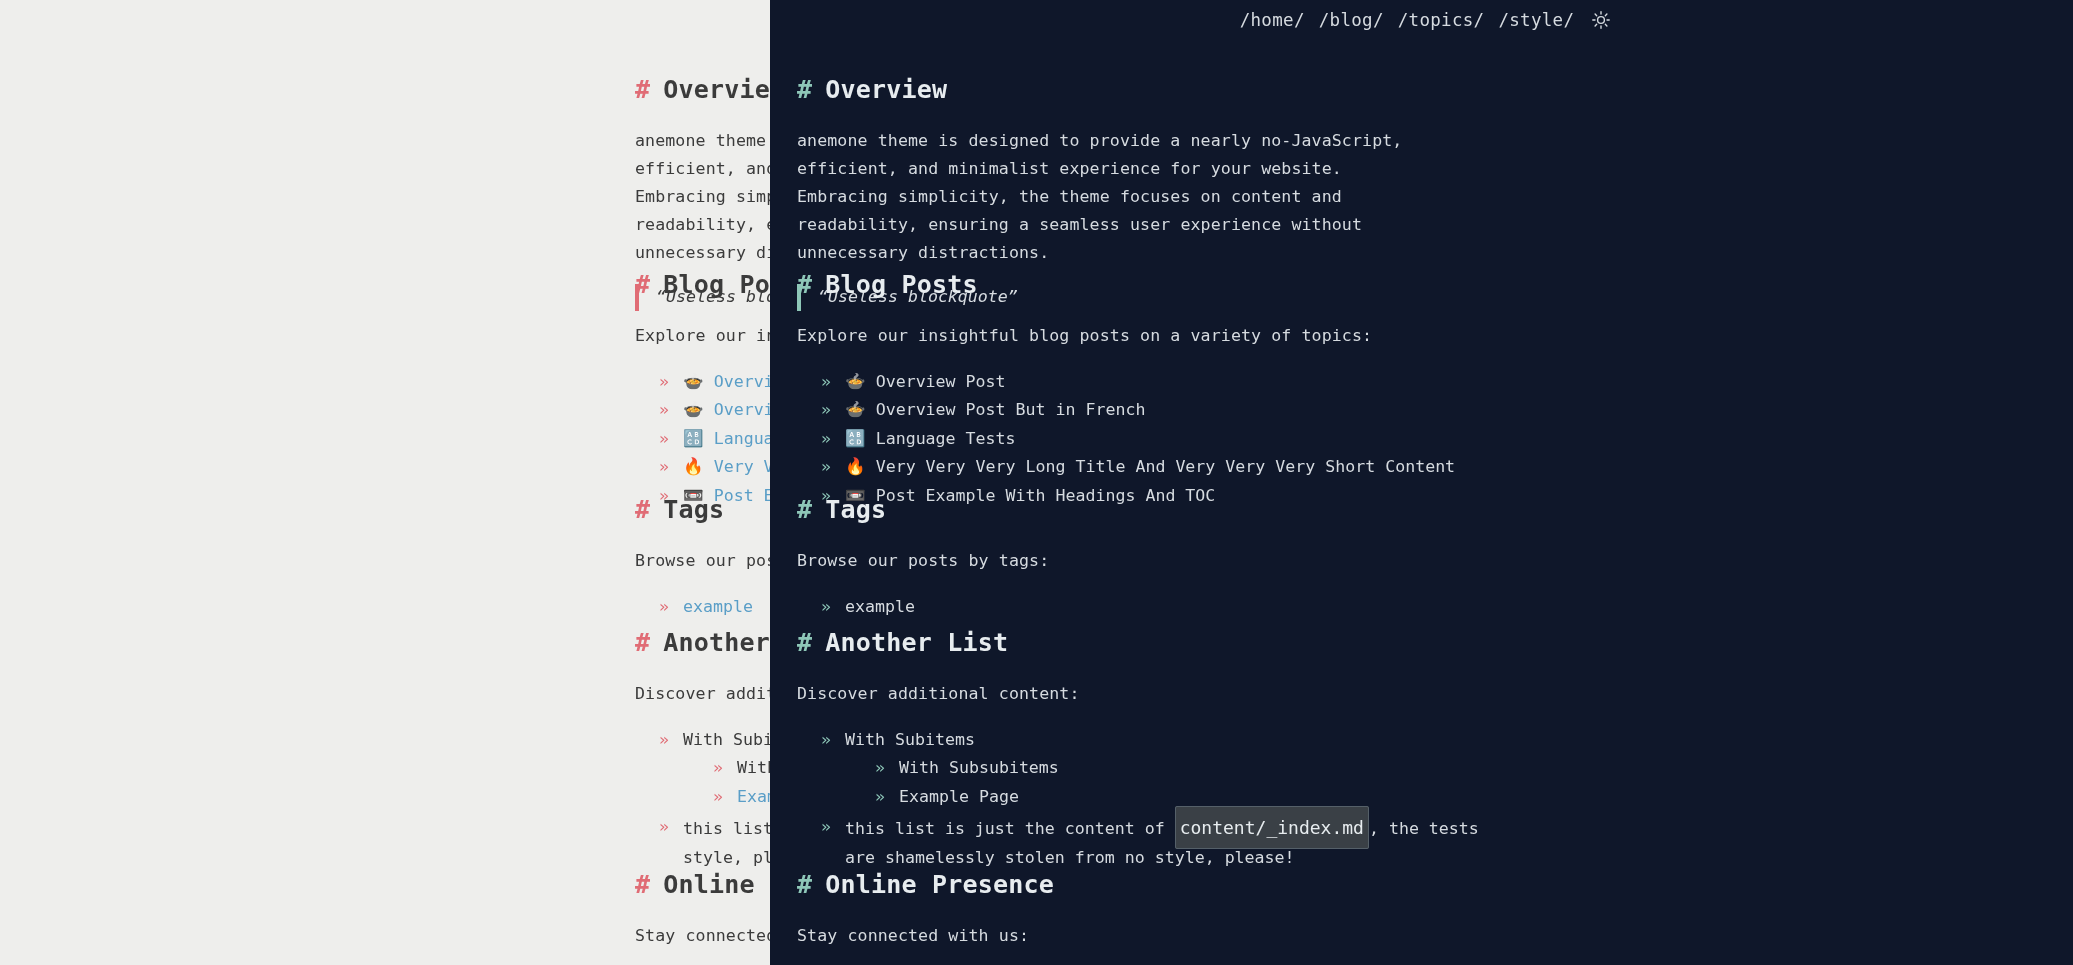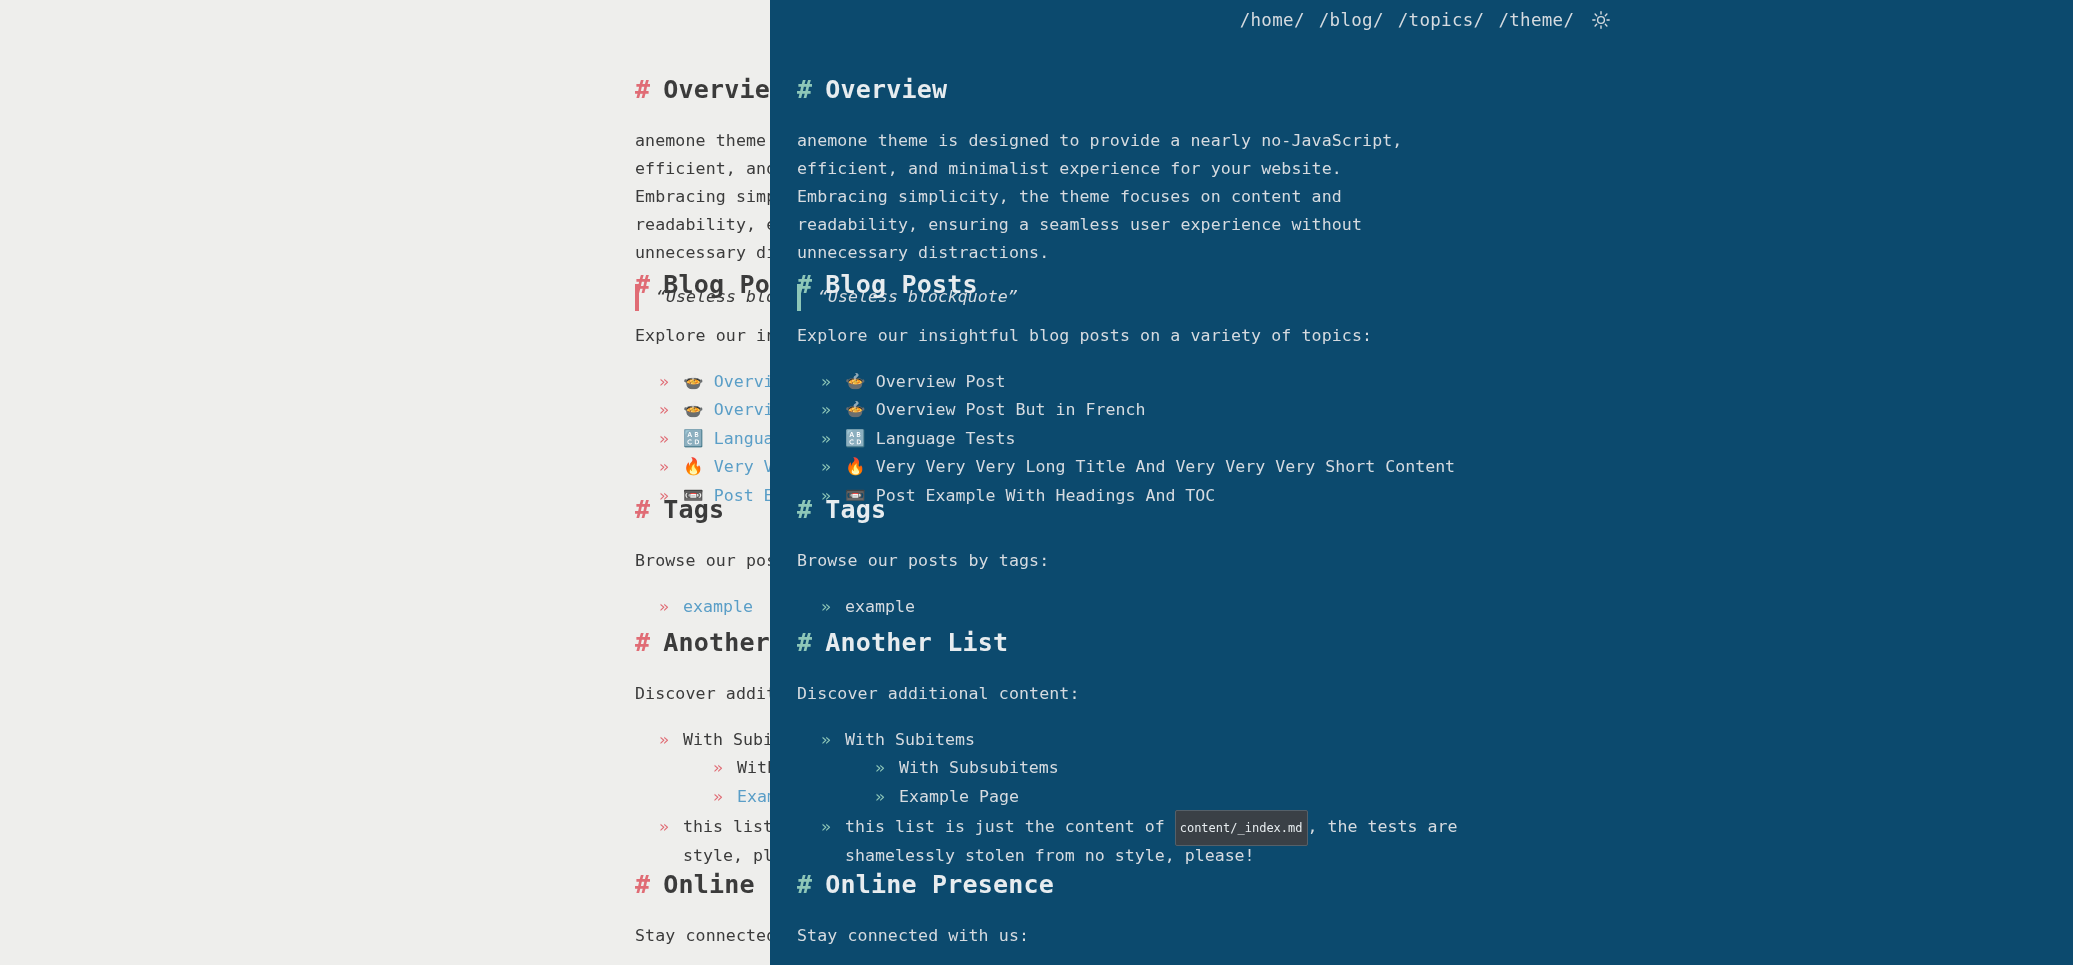--- a/index.html
+++ b/index.html
@@ -27,21 +27,21 @@
     height: 965px;
     box-sizing: border-box;
   }
 
   .page.light {
     background: #eeeeec;
     color: #3b3b3b;
   }
 
   .page.dark {
-    background: #0c4a6e;
+    background: #0f172a;
     color: #d6dbe0;
     
     clip-path: inset(0 0 0 770px);
   }
 
   .content {
     position: absolute;
     top: 0;
     left: 635px;
     width: 1000px;
@@ -148,21 +148,21 @@
   .link {
     text-decoration: none;
   }
   .page.light .link { color: #5a9ec7; }
   .page.dark .link { color: #d6dbe0; }
 
   .plain { color: inherit; }
 
   code.inline {
     font-family: "DejaVu Sans Mono", "Liberation Mono", monospace;
-    font-size: 12px;
+    font-size: 18px;
     padding: 10px 4px;
     border-radius: 2px;
   }
   .page.light code.inline { background: #e2e2df; border: 1px solid #cfcfca; color: #3b3b3b; }
   .page.dark code.inline { background: #3a4046; border: 1px solid #556069; color: #e7ecef; }
 
   .emoji { font-family: "DejaVu Sans", sans-serif; }
 
   
   .blk { position: absolute; left: 0; }
@@ -272,21 +272,21 @@
 
     </div>
   </div>
 
   <div class="page dark">
 
     <div class="nav">
       <a class="link" href="#">/home/</a>
       <a class="link" href="#">/blog/</a>
       <a class="link" href="#">/topics/</a>
-      <a class="link" href="#">/theme/</a>
+      <a class="link" href="#">/style/</a>
       <span class="theme-toggle">
         <svg width="18" height="18" viewBox="0 0 18 18">
           <circle cx="9" cy="9" r="3.4" fill="none" stroke="#d6dbe0" stroke-width="1.4"></circle>
           <g stroke="#d6dbe0" stroke-width="1.4" stroke-linecap="round">
             <line x1="9" y1="0.8" x2="9" y2="3"></line>
             <line x1="9" y1="15" x2="9" y2="17.2"></line>
             <line x1="0.8" y1="9" x2="3" y2="9"></line>
             <line x1="15" y1="9" x2="17.2" y2="9"></line>
             <line x1="3.1" y1="3.1" x2="4.7" y2="4.7"></line>
             <line x1="13.3" y1="13.3" x2="14.9" y2="14.9"></line>

